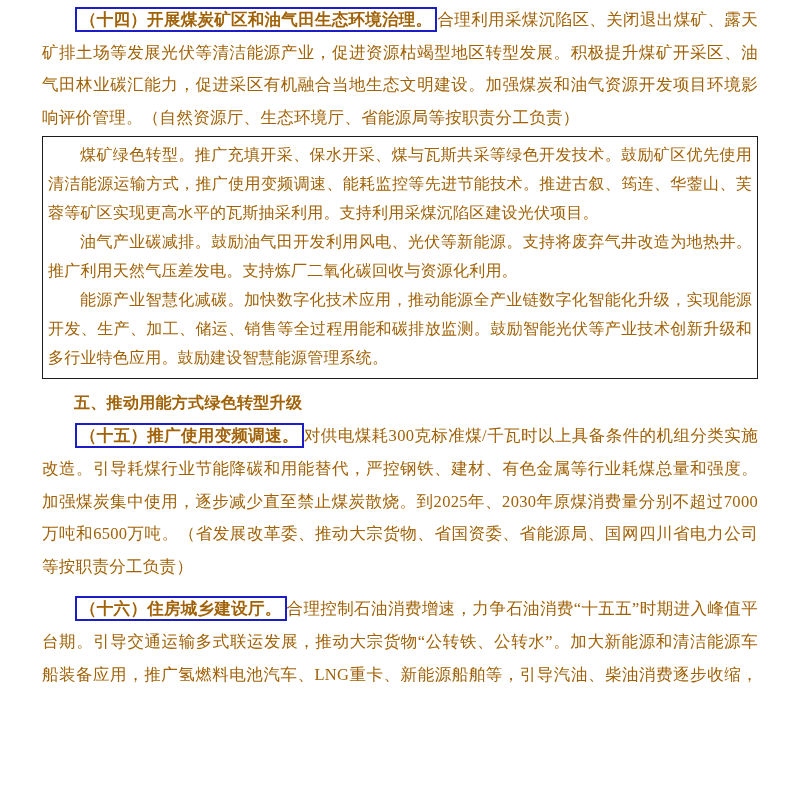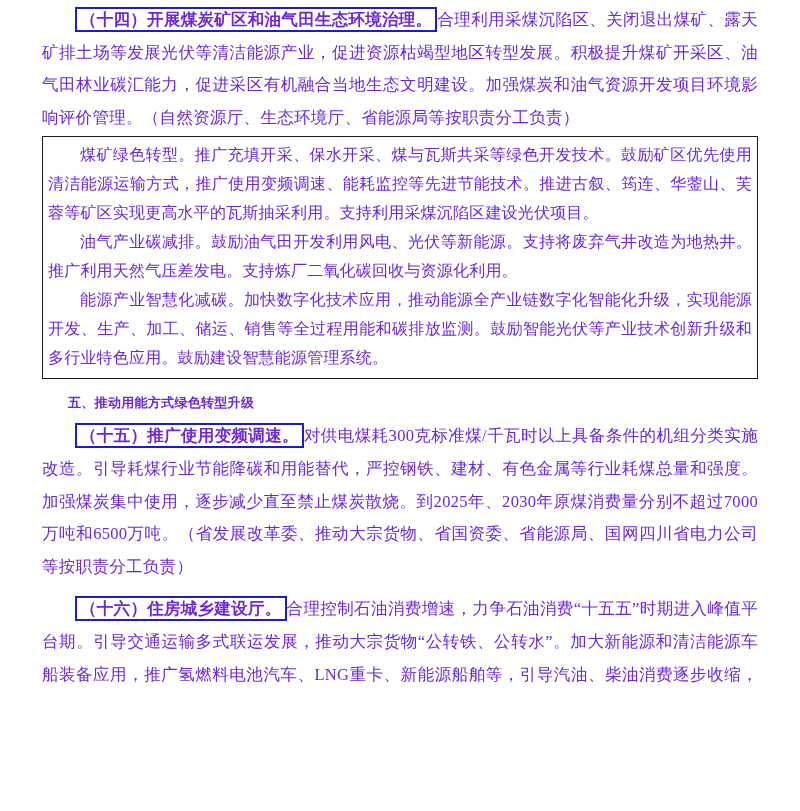--- a/index.html
+++ b/index.html
@@ -9,21 +9,21 @@
     width: 800px;
     height: 811px;
     overflow: hidden;
   }
   .page {
     box-sizing: border-box;
     width: 800px;
     height: 698px;
     padding: 3px 42px 8px 42px;
     font-family: "Liberation Serif", "DejaVu Serif", serif;
-    color: #6d28d9;
+    color: #a16207;
     overflow: hidden;
   }
   
   .para {
     margin: 0;
     font-size: 16.5px;
     line-height: 32.6px;
     text-align: justify;
     text-indent: 2em;
     letter-spacing: 0.3px;
@@ -56,21 +56,21 @@
     margin: 0;
     font-size: 16px;
     line-height: 29px;
     text-align: justify;
     text-indent: 2em;
     letter-spacing: 0.2px;
   }
   
   .sec {
     margin: 7px 0 0 0;
-    font-size: 13px;
+    font-size: 16px;
     line-height: 33px;
     font-weight: bold;
     font-family: "Liberation Sans", "DejaVu Sans", sans-serif;
     text-indent: 2em;
     letter-spacing: 0.3px;
   }
 </style>
 </head>
 <body>
 

